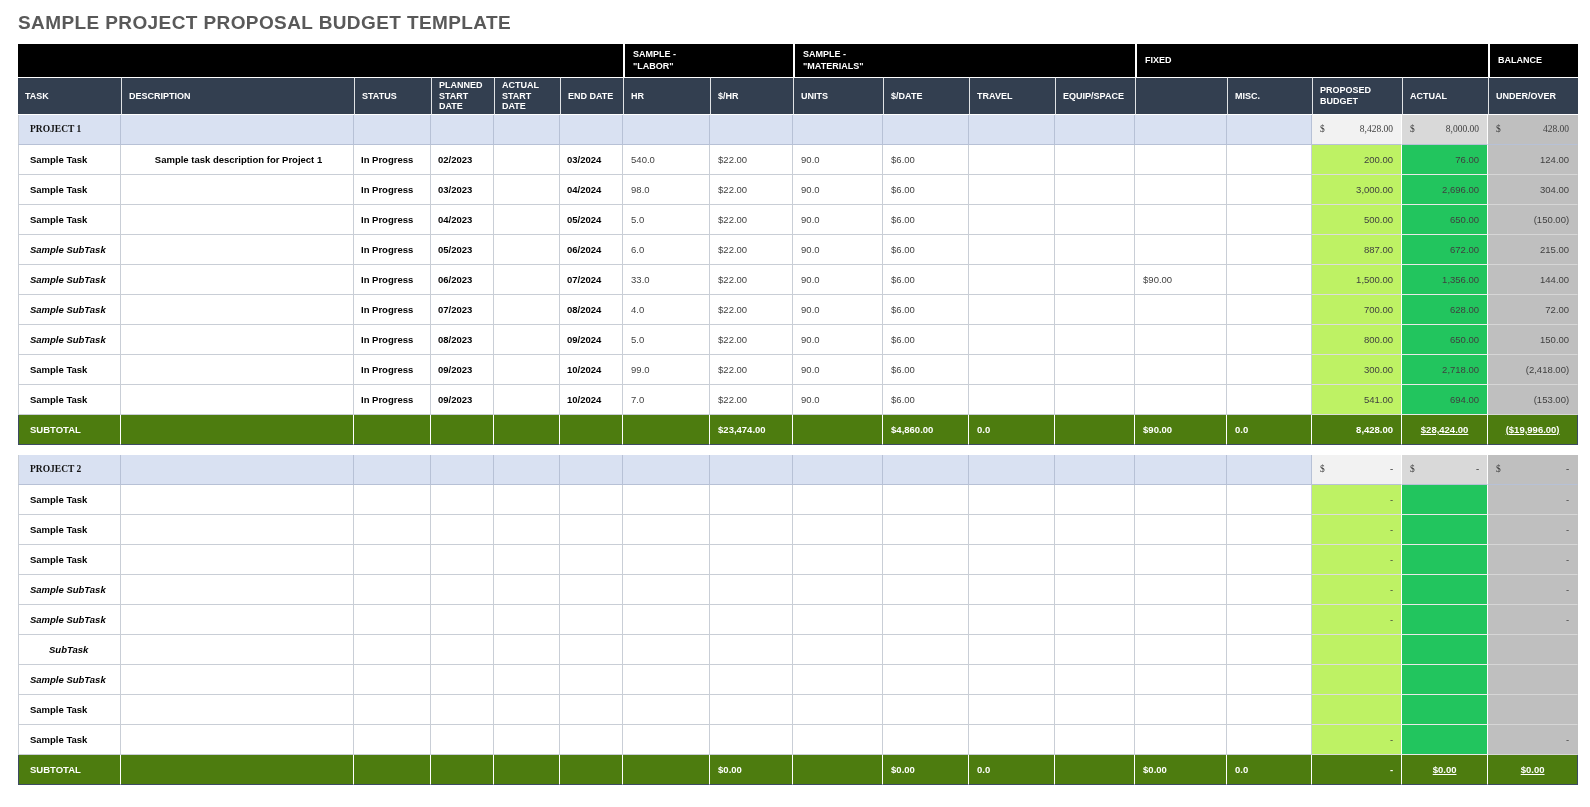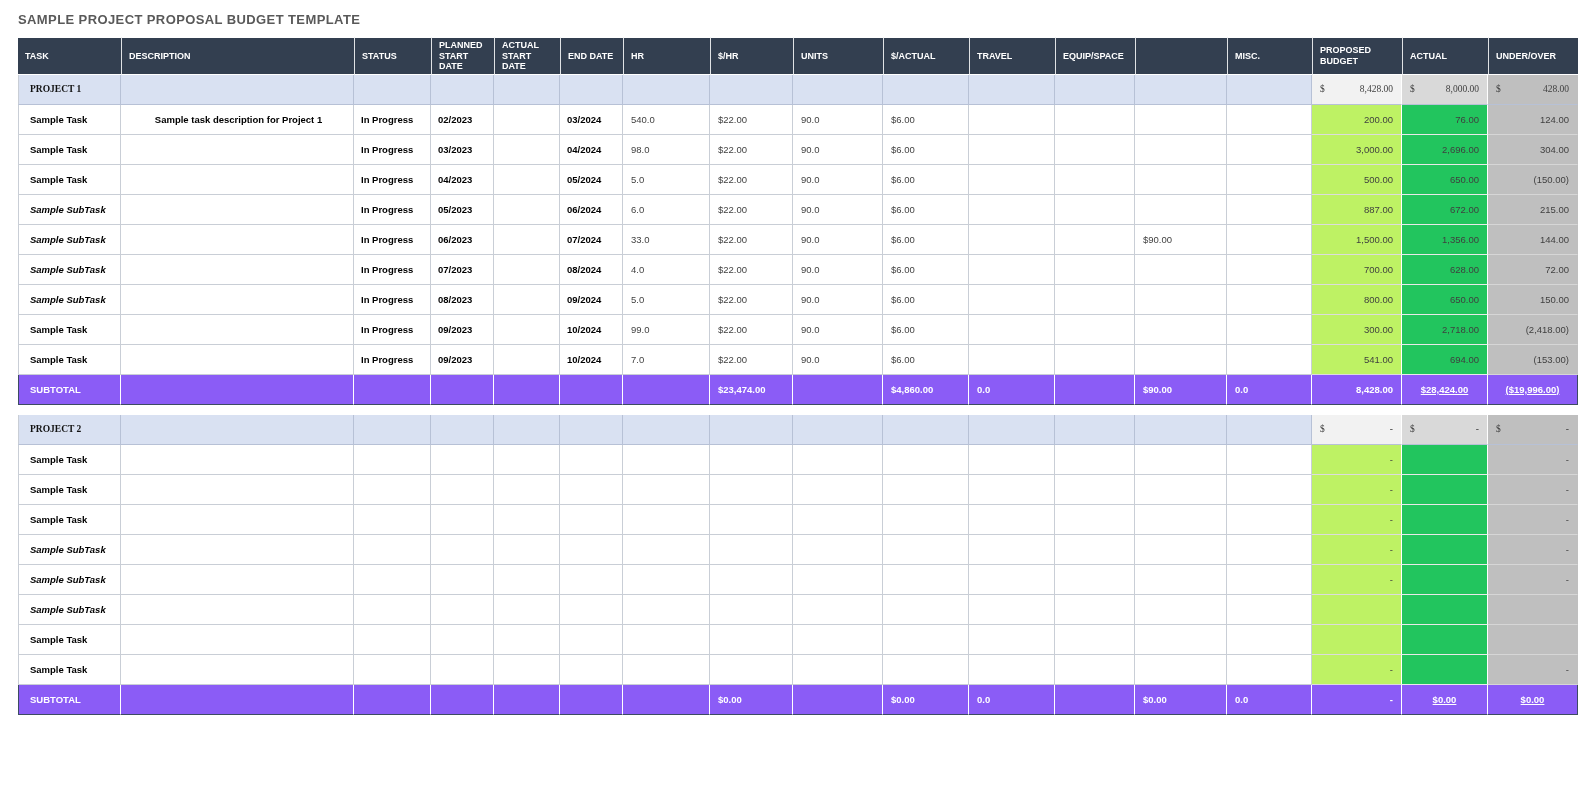--- a/index.html
+++ b/index.html
@@ -4,21 +4,21 @@
 <style>
   * { box-sizing: border-box; }
   html,body { margin:0; padding:0; }
   body {
     width:1590px; height:807px; overflow:hidden; background:#ffffff;
     font-family:"Liberation Sans","DejaVu Sans",sans-serif;
     -webkit-font-smoothing:antialiased;
   }
   .title {
     margin:12px 0 10px 18px;
-    font-size:13px; font-weight:bold; letter-spacing:0.4px;
+    font-size:19px; font-weight:bold; letter-spacing:0.4px;
     color:#595959;
   }
   table.budget {
     border-collapse:separate; border-spacing:0; table-layout:fixed;
     width:1560px; margin-left:18px;
   }
   
   th.group-cell {
     background:#000000; color:#ffffff;
     font-size:9px; font-weight:bold; text-align:left; vertical-align:middle;
@@ -56,21 +56,21 @@
   
   .project-row td { background:#d9e1f2; border-right-color:#b7c1d6; border-bottom-color:#b7c1d6;font-family:Liberation Serif, serif; }
   .project-row .project-label { font-weight:bold; color:#111111; }
   .project-row .col-proposed { background:#f2f2f2; border-right-color:#ffffff; }
   .project-row .col-actual   { background:#d9d9d9; border-right-color:#ffffff; }
   .project-row .col-under    { background:#bfbfbf; border-right-color:#bfbfbf; }
   td.acct { padding:0 8px; }
   .acct-wrap { display:flex; justify-content:space-between; align-items:center; width:100%; }
   
   .subtotal-row td {
-    background:#8b5cf6; color:#ffffff; font-weight:bold;
+    background:#4d7c0f; color:#ffffff; font-weight:bold;
     border-right:1px solid #ffffff; border-bottom:1px solid #3d4b63; border-left:none;
     text-align:left;
   }
   .subtotal-row td:first-child { border-left:1px solid #3d4b63; padding-left:11px; }
   .subtotal-row td:last-child { border-right:1px solid #3d4b63; }
   .subtotal-row .col-proposed { text-align:right; }
   .subtotal-row .col-actual, .subtotal-row .col-under { text-align:center;text-decoration:underline; }
   
   tr.spacer td { height:10px; padding:0; background:#ffffff; border:none; }
 </style>
@@ -94,34 +94,43 @@
       <col style="width:86px">
       <col style="width:80px">
     <col style="width:92px">
       <col style="width:85px">
       <col style="width:90px">
     <col style="width:86px">
       <col style="width:90px">
   </colgroup>
 <thead>
       <tr>
+        <th class="group-cell" colspan="6"></th>
+        <th class="group-cell" colspan="2">SAMPLE -
+"LABOR"</th>
+        <th class="group-cell" colspan="4">SAMPLE -
+"MATERIALS"</th>
+        <th class="group-cell" colspan="4">FIXED</th>
+        <th class="group-cell" colspan="1">BALANCE</th>
+      </tr>
+      <tr>
         <th class="hdr col-task">TASK</th>
         <th class="hdr col-description">DESCRIPTION</th>
         <th class="hdr col-status">STATUS</th>
         <th class="hdr col-planned_start">PLANNED
 START
 DATE</th>
         <th class="hdr col-actual_start">ACTUAL
 START
 DATE</th>
         <th class="hdr col-end_date">END DATE</th>
         <th class="hdr col-hr">HR</th>
         <th class="hdr col-per_hr">$/HR</th>
         <th class="hdr col-units">UNITS</th>
-        <th class="hdr col-per_unit">$/ACTUAL</th>
+        <th class="hdr col-per_unit">$/DATE</th>
         <th class="hdr col-travel">TRAVEL</th>
         <th class="hdr col-equip">EQUIP/SPACE</th>
         <th class="hdr col-fixed"></th>
         <th class="hdr col-misc">MISC.</th>
         <th class="hdr col-proposed">PROPOSED
 BUDGET</th>
         <th class="hdr col-actual">ACTUAL</th>
         <th class="hdr col-under">UNDER/OVER</th>
       </tr>
     </thead>
@@ -480,20 +489,39 @@
         <td class="col-per_unit"></td>
         <td class="col-travel"></td>
         <td class="col-equip"></td>
         <td class="col-fixed"></td>
         <td class="col-misc"></td>
         <td class="col-proposed">-</td>
         <td class="col-actual"></td>
         <td class="col-under">-</td>
       </tr>
       <tr>
+        <td class="col-task style-subtask-indent">SubTask</td>
+        <td class="col-description"></td>
+        <td class="col-status"></td>
+        <td class="col-planned_start"></td>
+        <td class="col-actual_start"></td>
+        <td class="col-end_date"></td>
+        <td class="col-hr"></td>
+        <td class="col-per_hr"></td>
+        <td class="col-units"></td>
+        <td class="col-per_unit"></td>
+        <td class="col-travel"></td>
+        <td class="col-equip"></td>
+        <td class="col-fixed"></td>
+        <td class="col-misc"></td>
+        <td class="col-proposed"></td>
+        <td class="col-actual"></td>
+        <td class="col-under"></td>
+      </tr>
+      <tr>
         <td class="col-task style-subtask">Sample SubTask</td>
         <td class="col-description"></td>
         <td class="col-status"></td>
         <td class="col-planned_start"></td>
         <td class="col-actual_start"></td>
         <td class="col-end_date"></td>
         <td class="col-hr"></td>
         <td class="col-per_hr"></td>
         <td class="col-units"></td>
         <td class="col-per_unit"></td>

